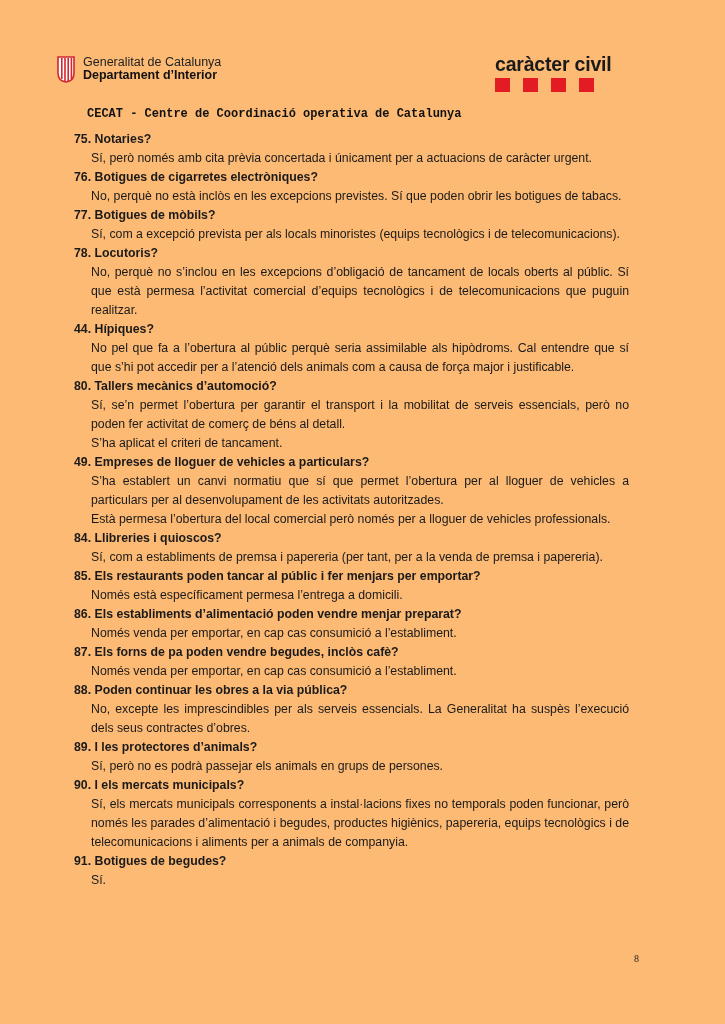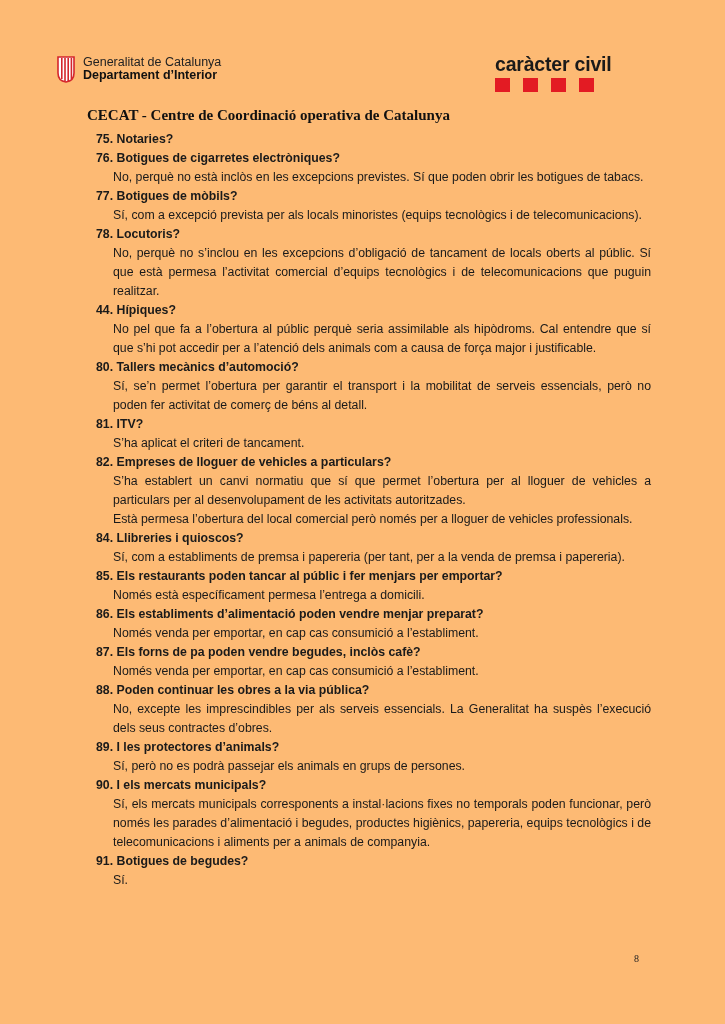--- a/index.html
+++ b/index.html
@@ -12,24 +12,24 @@
     .gen-text { font-family: "Liberation Sans", sans-serif; line-height: 13px; }
     .gen-line1 { font-size: 12.5px; color: #222; display: block; }
     .gen-line2 { font-size: 12.5px; font-weight: bold; color: #111; display: block; }
 
     
     .pc-logo { position: absolute; left: 495px; top: 53px; }
     .pc-title { font-family: "Liberation Sans", sans-serif; font-weight: bold; font-size: 19.5px; color: #1a1a1a; letter-spacing: -0.2px; line-height: 22px; display: block; }
     .pc-squares { display: flex; gap: 13px; margin-top: 3px; }
     .pc-square { width: 15px; height: 14px; background: #e31b23; display: block; }
 
-    .org-title { position: absolute; left: 87px; top: 107px; font-family: Liberation Serif, serif; font-weight: bold; font-size: 15px; color: #111; }
+    .org-title { position: absolute; left: 87px; top: 107px; font-family: Liberation Mono, monospace; font-weight: bold; font-size: 12px; color: #111; }
 
     
-    .qa-list { position: absolute; left: 96px; top: 130px; width: 555px; font-family: "Liberation Sans", sans-serif; font-size: 12.3px; color: #1a1a1a; }
+    .qa-list { position: absolute; left: 74px; top: 130px; width: 555px; font-family: "Liberation Sans", sans-serif; font-size: 12.3px; color: #1a1a1a; }
     .qa-item { margin: 0; }
     .qa-q { font-weight: bold; line-height: 19px; display: block; white-space: nowrap; }
     .qa-a { display: block; padding-left: 17px; line-height: 19px; text-align: justify; }
 
     .page-number { position: absolute; left: 634px; top: 953px; font-family: "Liberation Serif", serif; font-size: 10px; color: #222; }
   </style>
 </head>
 <body>
 
 <div class="page">
@@ -56,20 +56,21 @@
       <span class="pc-square"></span>
       <span class="pc-square"></span>
     </div>
   </div>
 
   <div class="org-title">CECAT - Centre de Coordinació operativa de Catalunya</div>
 
   <div class="qa-list" id="qa-list">
       <div class="qa-item">
         <span class="qa-q">75. Notaries?</span>
+        <span class="qa-a">Sí, però només amb cita prèvia concertada i únicament per a actuacions de caràcter urgent.</span>
       </div>
       <div class="qa-item">
         <span class="qa-q">76. Botigues de cigarretes electròniques?</span>
         <span class="qa-a">No, perquè no està inclòs en les excepcions previstes. Sí que poden obrir les botigues de tabacs.</span>
       </div>
       <div class="qa-item">
         <span class="qa-q">77. Botigues de mòbils?</span>
         <span class="qa-a">Sí, com a excepció prevista per als locals minoristes (equips tecnològics i de telecomunicacions).</span>
       </div>
       <div class="qa-item">
@@ -78,25 +79,24 @@
       </div>
       <div class="qa-item">
         <span class="qa-q">44. Hípiques?</span>
         <span class="qa-a">No pel que fa a l’obertura al públic perquè seria assimilable als hipòdroms. Cal entendre que sí que s’hi pot accedir per a l’atenció dels animals com a causa de força major i justificable.</span>
       </div>
       <div class="qa-item">
         <span class="qa-q">80. Tallers mecànics d’automoció?</span>
         <span class="qa-a">Sí, se’n permet l’obertura per garantir el transport i la mobilitat de serveis essencials, però no poden fer activitat de comerç de béns al detall.</span>
       </div>
       <div class="qa-item">
-        <span class="qa-q">81. ITV?</span>
         <span class="qa-a">S’ha aplicat el criteri de tancament.</span>
       </div>
       <div class="qa-item">
-        <span class="qa-q">82. Empreses de lloguer de vehicles a particulars?</span>
+        <span class="qa-q">49. Empreses de lloguer de vehicles a particulars?</span>
         <span class="qa-a">S’ha establert un canvi normatiu que sí que permet l’obertura per al lloguer de vehicles a particulars per al desenvolupament de les activitats autoritzades.</span>
       </div>
       <div class="qa-item">
         <span class="qa-a">Està permesa l’obertura del local comercial però només per a lloguer de vehicles professionals.</span>
       </div>
       <div class="qa-item">
         <span class="qa-q">84. Llibreries i quioscos?</span>
         <span class="qa-a">Sí, com a establiments de premsa i papereria (per tant, per a la venda de premsa i papereria).</span>
       </div>
       <div class="qa-item">

